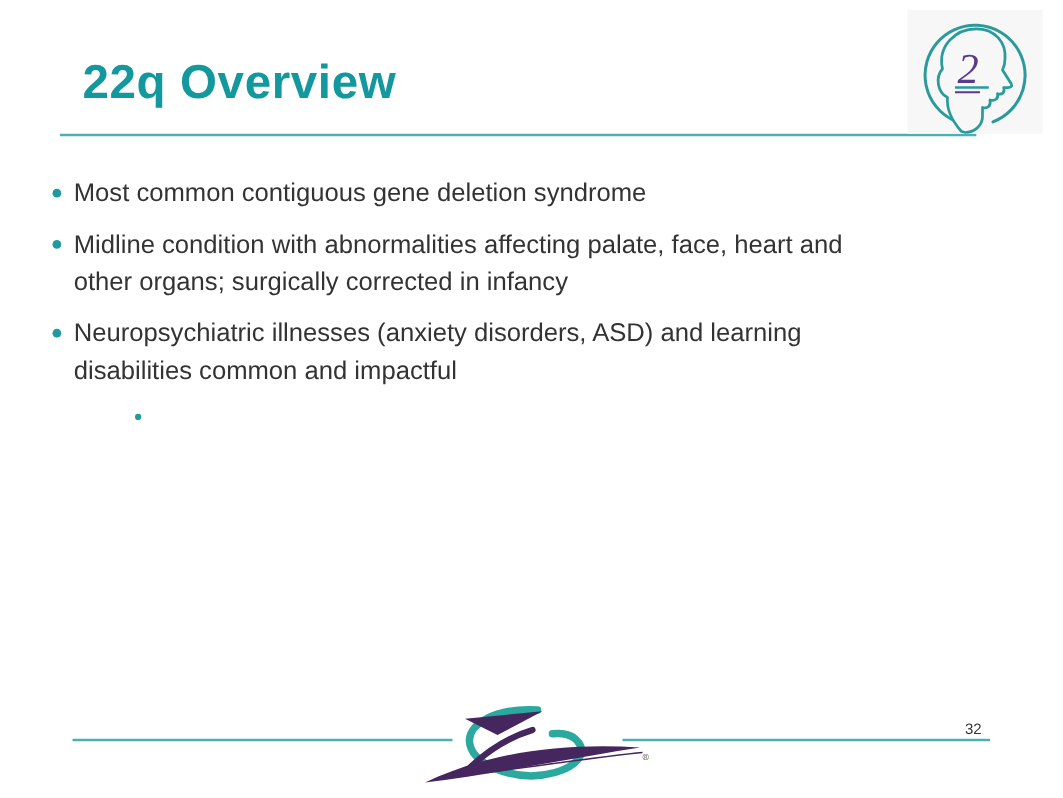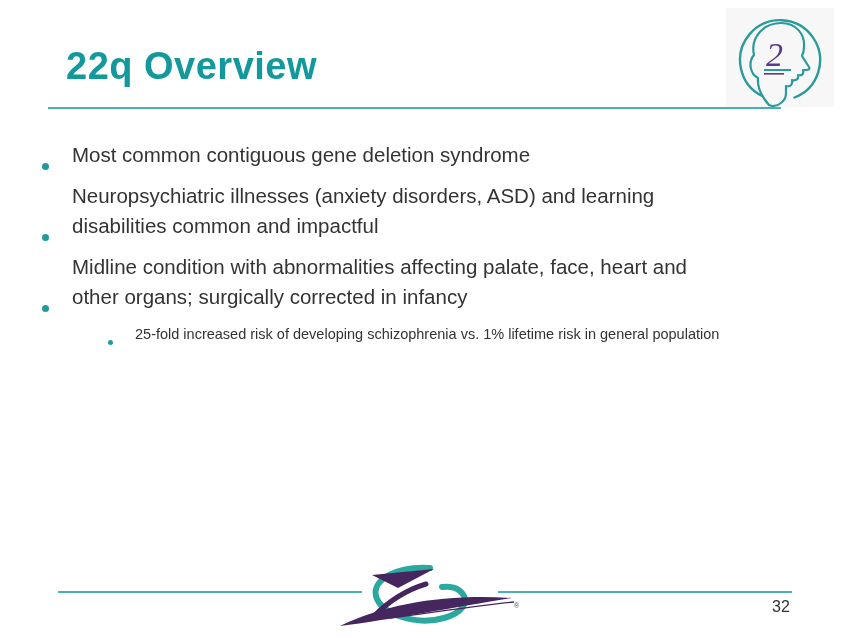--- a/index.html
+++ b/index.html
@@ -29,38 +29,38 @@
     background:var(--line-teal);
   }
   .logo-box{
     position:absolute; left:726px; top:8px; width:108px; height:99px;
     background:var(--logo-box-bg);
   }
   .logo-box svg{display:block; width:108px; height:99px;}
   .content{
     position:absolute; left:40px; top:140px; width:780px;
   }
-  .row{display:flex; align-items:flex-end;gap:13px;}
+  .row{display:flex; align-items:flex-start;}
   .row .txt{white-space:pre-line;}
   .lvl1{font-size:20.5px; line-height:30px; margin-bottom:11px;}
   .lvl2{font-size:18.5px; line-height:27px; margin-bottom:8px;}
   .lvl3{font-size:14.5px; line-height:22px; margin-bottom:0;}
   .dot{flex:0 0 auto; border-radius:50%; background:var(--dot-teal);}
   .lvl1 .dot{width:7px; height:7px; margin:11px 10px 0 2px;}
   .lvl2 .dot{width:6px; height:6px; margin:10px 9px 0 37px;}
   .lvl3 .dot{width:5px; height:5px; margin:8px 9px 0 68px;}
   .footer-rule{
     position:absolute; left:58px; top:591px; width:734px; height:2px;
     background:var(--line-teal); z-index:1;
   }
   .footer-logo{
     position:absolute; left:330px; top:558px; width:200px; height:78px; z-index:2;
   }
   .page-number{
-    position:absolute; left:772px; top:598px; font-size:16px;
+    position:absolute; left:772px; top:576px; font-size:12px;
     color:var(--body-text); z-index:3;
   }
 </style>
 </head>
 <body>
 
 <div class="slide">
 
   <div class="slide-title">22q Overview</div>
   <div class="title-rule"></div>
@@ -92,31 +92,30 @@
     </svg>
   </div>
 
   <div class="content">
     <div class="row lvl1">
       <span class="dot"></span>
       <span class="txt">Most common contiguous gene deletion syndrome</span>
     </div>
     <div class="row lvl1">
       <span class="dot"></span>
+      <span class="txt">Midline condition with abnormalities affecting palate, face, heart and
+other organs; surgically corrected in infancy</span>
+    </div>
+    <div class="row lvl1">
+      <span class="dot"></span>
       <span class="txt">Neuropsychiatric illnesses (anxiety disorders, ASD) and learning
 disabilities common and impactful</span>
     </div>
-    <div class="row lvl1">
-      <span class="dot"></span>
-      <span class="txt">Midline condition with abnormalities affecting palate, face, heart and
-other organs; surgically corrected in infancy</span>
-    </div>
     <div class="row lvl3">
       <span class="dot"></span>
-      <span class="txt">25-fold increased risk of developing schizophrenia vs. 1% lifetime risk in general population</span>
     </div>
   </div>
 
   <div class="footer-rule"></div>
 
   <svg class="footer-logo" viewBox="0 0 200 78" aria-hidden="true">
 
     <rect x="32" y="0" width="136" height="78" fill="#ffffff"></rect>
 
     <path d="M 100 10 C 66 8 42 22 46 38 C 50 56 86 68 114 60 C 132 55 140 44 132 35 C 128 30 120 28 112 29" fill="none" stroke="var(--logo-teal)" stroke-width="6" stroke-linecap="round"></path>

